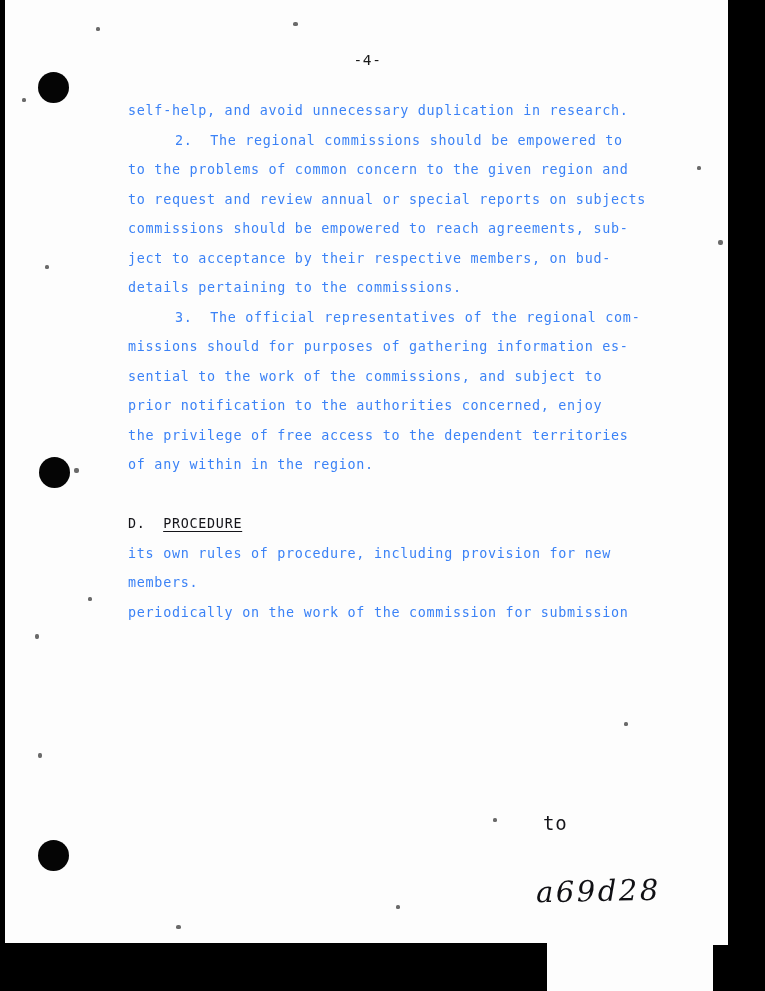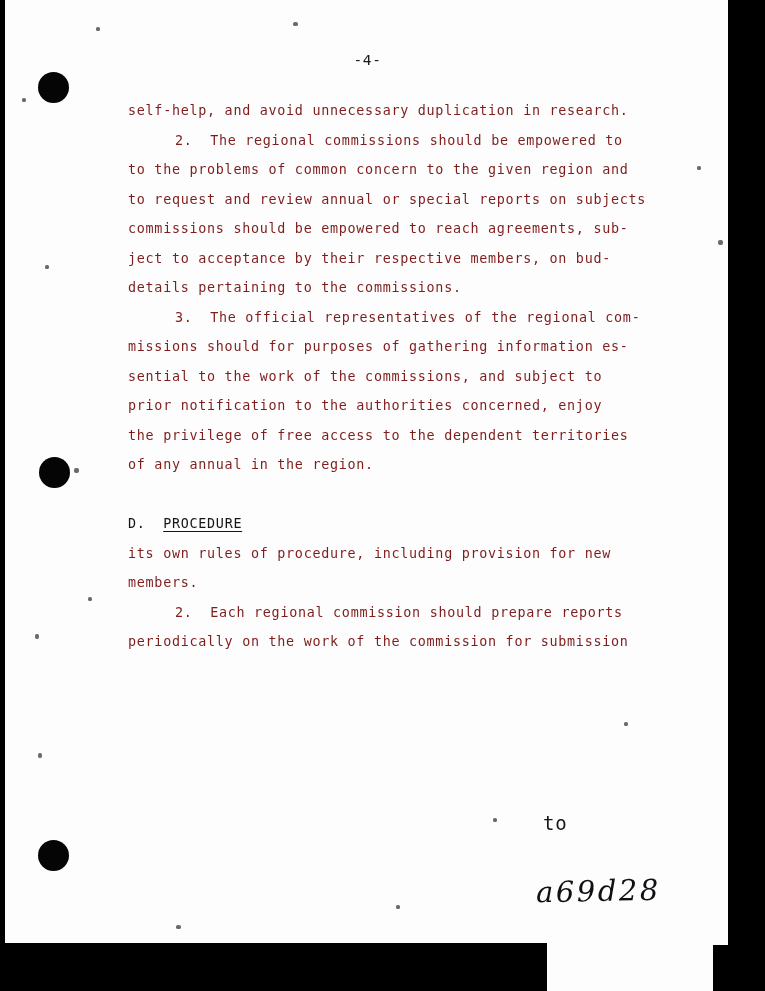--- a/index.html
+++ b/index.html
@@ -92,21 +92,21 @@
     left: 128px;
     top: 96px;
     width: 560px;
   }
 
   .line {
     font-size: 13.4px;
     line-height: 29.5px;
     height: 29.5px;
     letter-spacing: 0.72px;
-    color: #7f1d1d;
+    color: #3b82f6;
     white-space: pre;
   }
 
   .line.indent {
     padding-left: 47px;
   }
 
   .blank-line {
     height: 29.5px;
   }
@@ -192,31 +192,30 @@
           <div class="line">to the problems of common concern to the given region and</div>
           <div class="line">to request and review annual or special reports on subjects</div>
           <div class="line">commissions should be empowered to reach agreements, sub-</div>
           <div class="line">ject to acceptance by their respective members, on bud-</div>
           <div class="line">details pertaining to the commissions.</div>
           <div class="line indent">3.  The official representatives of the regional com-</div>
           <div class="line">missions should for purposes of gathering information es-</div>
           <div class="line">sential to the work of the commissions, and subject to</div>
           <div class="line">prior notification to the authorities concerned, enjoy</div>
           <div class="line">the privilege of free access to the dependent territories</div>
-          <div class="line">of any annual in the region.</div>
+          <div class="line">of any within in the region.</div>
         </div>
 
       <div class="blank-line"></div>
 
       <div class="heading-line"><span>D.</span><span>  </span><span class="heading-underline">PROCEDURE</span></div>
 
       <div id="procedure-lines">
           <div class="line">its own rules of procedure, including provision for new</div>
           <div class="line">members.</div>
-          <div class="line indent">2.  Each regional commission should prepare reports</div>
           <div class="line">periodically on the work of the commission for submission</div>
         </div>
     </div>
 
     <div class="catchword">to</div>
 
     <div class="handwriting">a69d28</div>
 
   </div>
 </div>

